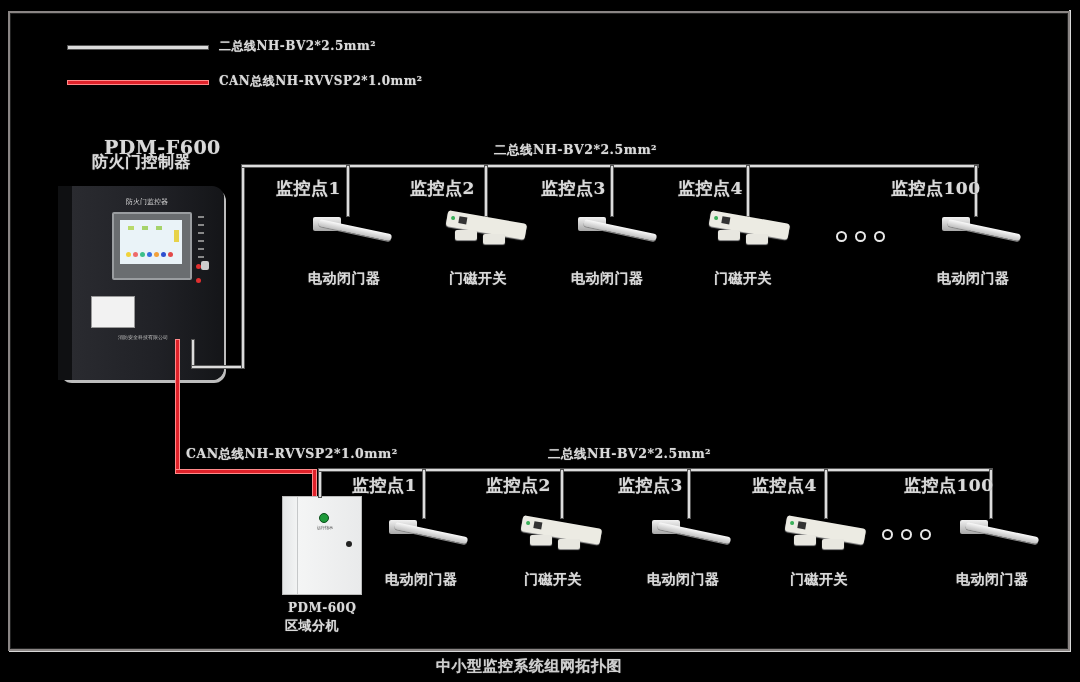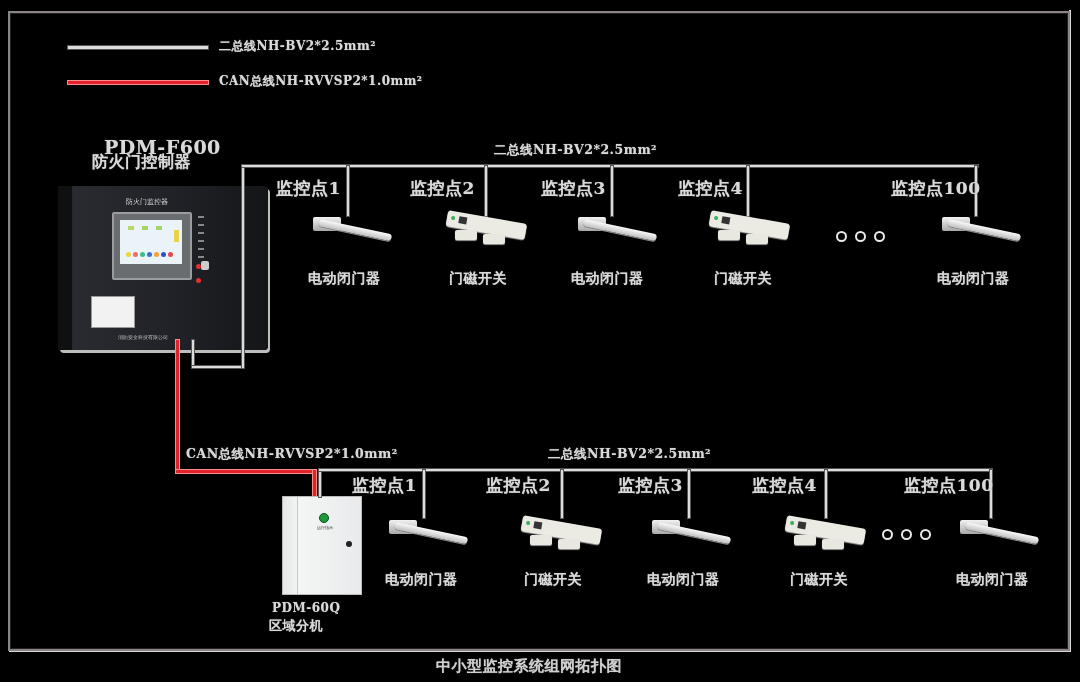--- a/index.html
+++ b/index.html
@@ -11,23 +11,23 @@
                  border-right:2px solid #d8d8d8; border-bottom:2px solid #d8d8d8; }
   .txt { position:absolute; white-space:nowrap; font-weight:bold; color:#d9d9d9;
          text-shadow: 0 0 1px #888; letter-spacing:0.5px; }
   .legend-txt { font-size:12px; }
   .bus-label { font-size:12.5px; }
   .mp-label { font-size:17px; }
   .dev-label { font-size:14px; }
   .line-w { position:absolute; background:#dcdcdc; box-shadow:0 0 0 1px #555; }
   .line-r { position:absolute; background:#e0222a; box-shadow:0 0 0 1px #ff8a8a; }
   
-  .controller { position:absolute; left:58px; top:186px; width:166px; height:164px;
+  .controller { position:absolute; left:58px; top:186px; width:166px; height:194px;
     background:linear-gradient(90deg,#1b1c20 0%,#2a2b30 8%,#202126 60%,#141518 100%);
-    border-radius:4px; box-shadow: 2px 3px 0 #bdbdbd; padding-left: 44px; }
+    border-radius:12px; box-shadow: 2px 3px 0 #bdbdbd; }
   .controller .side { position:absolute; left:0; top:0; width:14px; height:100%; background:#0f1012; }
   .ctrl-title { position:absolute; left:68px; top:11px; font-size:7px; color:#ddd; font-family:"DejaVu Sans",sans-serif; }
   .screen-bezel { position:absolute; left:54px; top:26px; width:76px; height:64px; background:#6a6d70;
     border:2px solid #9a9da0; border-radius:2px; }
   .screen { position:absolute; left:6px; top:6px; width:62px; height:44px; background:#eaf3f8; }
   .dot { position:absolute; width:5px; height:5px; border-radius:50%; top:32px; }
   .sbtn { position:absolute; width:6px; height:4px; top:6px; background:#b8d96a; }
   .ind { position:absolute; width:6px; height:2px; background:#888; left:140px; }
   .red-led { position:absolute; width:5px; height:5px; border-radius:50%; background:#e03030; }
   .printer { position:absolute; left:33px; top:110px; width:42px; height:30px; background:#f2f2f2; border:1px solid #999; }
@@ -166,22 +166,22 @@
 <div class="line-r" style="left:176px;top:470px;width:140px;height:3px;"></div>
 <div class="line-r" style="left:313px;top:470px;width:3px;height:27px;"></div>
 <div class="txt bus-label" style="left:186px;top:446px;">CAN总线NH-RVVSP2*1.0mm²</div>
 
 <div class="zone">
   <div class="seam"></div>
   <div class="led"></div>
   <div class="lbl">运行指示</div>
   <div class="handle"></div>
 </div>
-<div class="txt" style="left:272px;top:601px;font-size:12px;">PDM-60Q</div>
-<div class="txt" style="left:269px;top:617px;font-size:13px;">区域分机</div>
+<div class="txt" style="left:288px;top:601px;font-size:12px;">PDM-60Q</div>
+<div class="txt" style="left:285px;top:617px;font-size:13px;">区域分机</div>
 
 <div class="line-w" style="left:319px;top:470px;width:2px;height:27px;"></div>
 <div class="line-w" style="left:319px;top:469px;width:673px;height:2px;"></div>
 <div class="txt bus-label" style="left:548px;top:446px;">二总线NH-BV2*2.5mm²</div>
 
 <div class="line-w" style="left:423px;top:470px;width:2px;height:48px;"></div>
 <div class="line-w" style="left:561px;top:470px;width:2px;height:48px;"></div>
 <div class="line-w" style="left:688px;top:470px;width:2px;height:48px;"></div>
 <div class="line-w" style="left:825px;top:470px;width:2px;height:48px;"></div>
 <div class="line-w" style="left:990px;top:470px;width:2px;height:48px;"></div>

